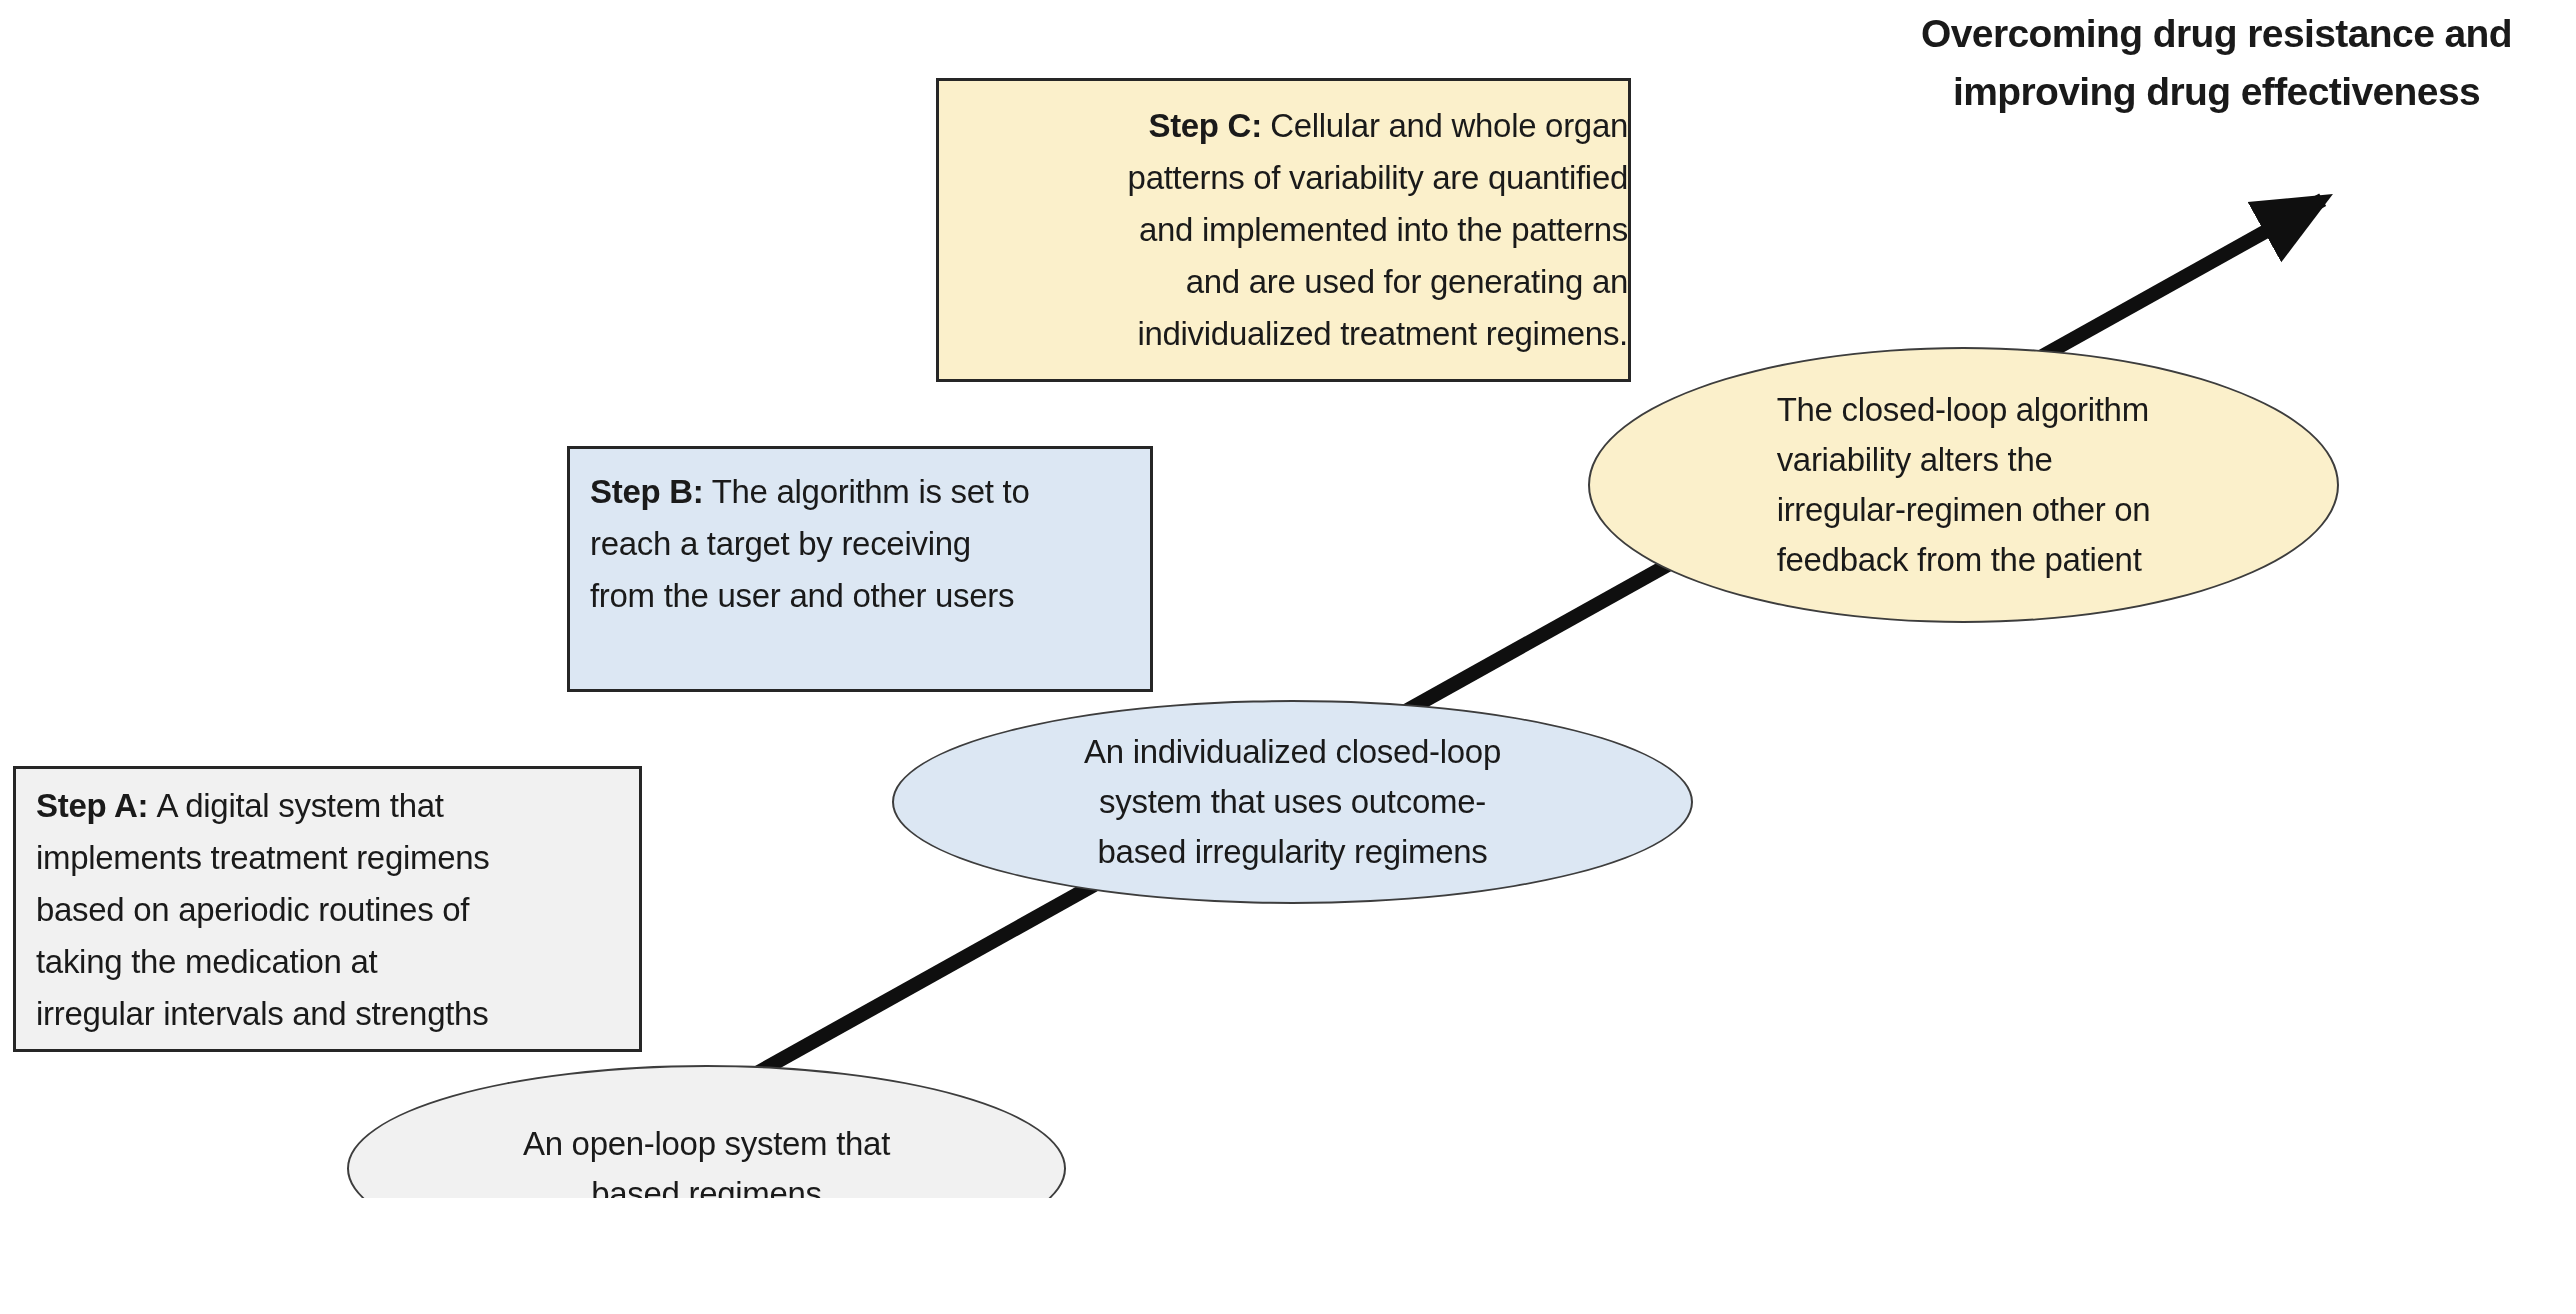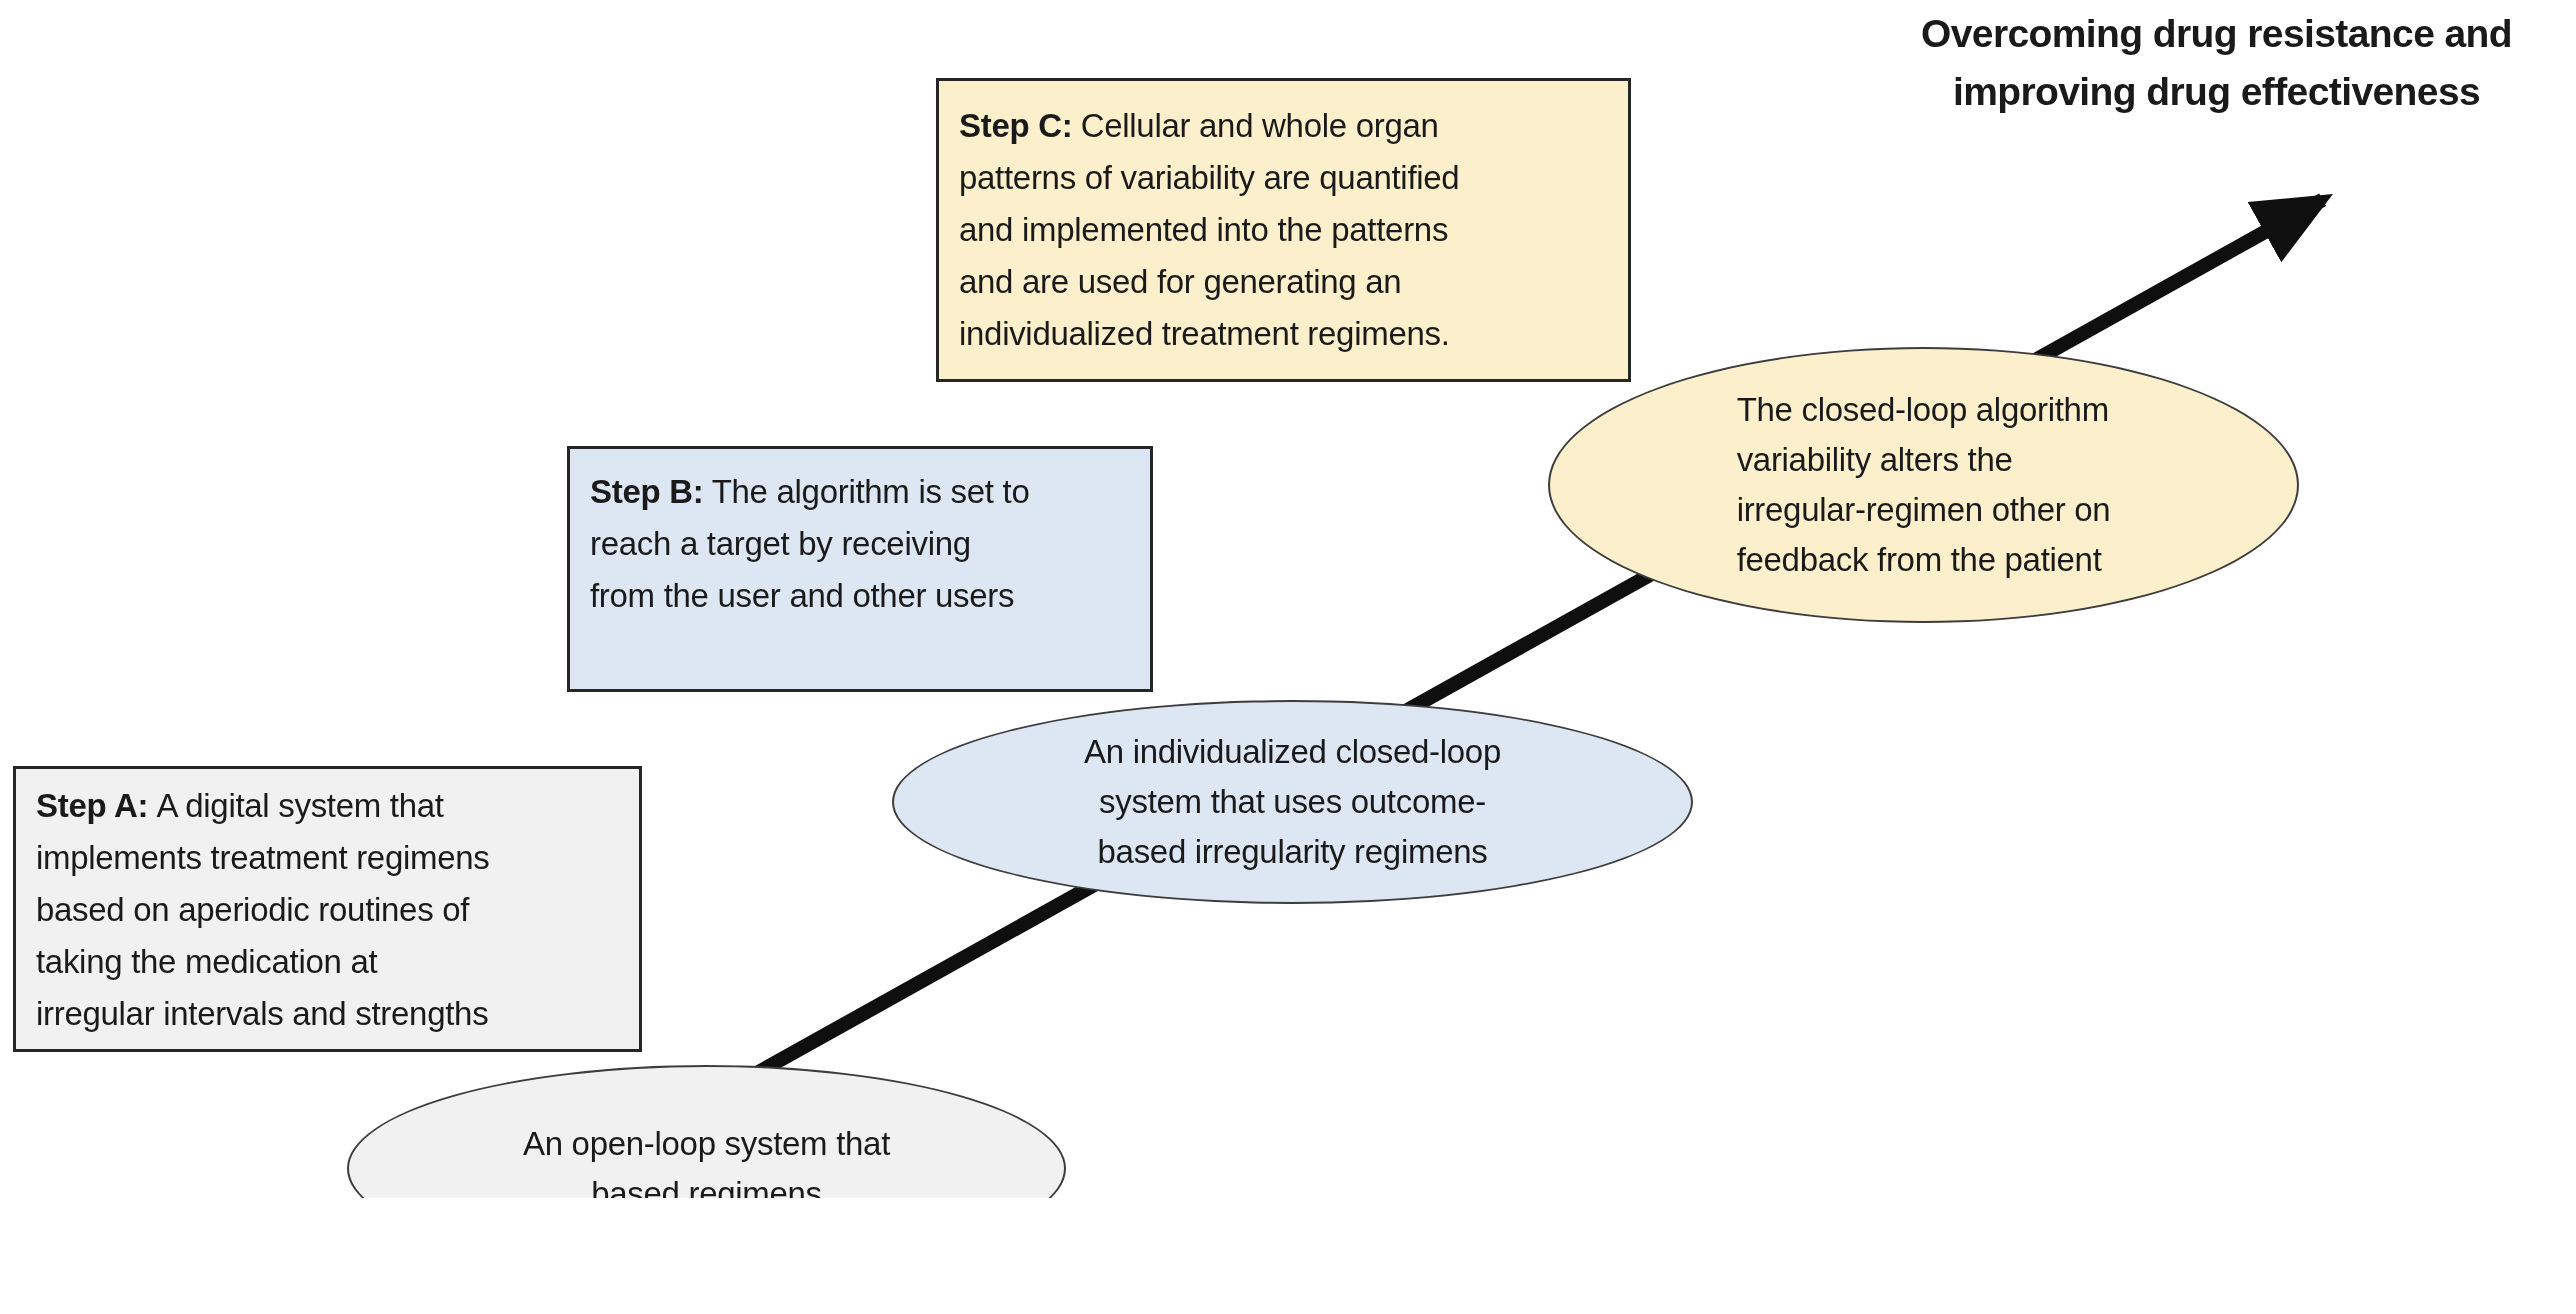--- a/index.html
+++ b/index.html
@@ -60,21 +60,22 @@
     padding:10.7px 0 0 20px;
   }
   .box-b{
     left:567px;top:446px;width:586px;height:246px;
     background:var(--blue-fill);
     padding:16.6px 0 0 20px;
   }
   .box-c{
     left:936px;top:78px;width:695px;height:304px;
     background:var(--yellow-fill);
-    padding:19px 10px 0 20px;
+    padding:19px 0 0 20px;
+    text-align:right;
   }
   .ellipse{
     position:absolute;
     z-index:2;
     box-sizing:border-box;
     border:2.4px solid var(--ellipse-border);
     border-radius:50%;
     display:flex;
     align-items:center;
     justify-content:center;
@@ -86,21 +87,21 @@
   .el-gray{
     left:347px;top:1065px;width:719px;height:207px;
     background:var(--gray-fill);
   }
   .el-blue{
     left:892px;top:700px;width:801px;height:204px;
     background:var(--blue-fill);
   }
   .el-gray .el-text,.el-blue .el-text{text-align:center;}
   .el-yellow{
-    left:1548px;top:347px;width:751px;height:276px;
+    left:1588px;top:347px;width:751px;height:276px;
     background:var(--yellow-fill);
   }
   .el-yellow .el-text{text-align:left;}
 </style>
 </head>
 <body>
 
 <div class="canvas">
 
   <svg class="arrow-svg" viewBox="0 0 4334 2211" aria-hidden="true">

